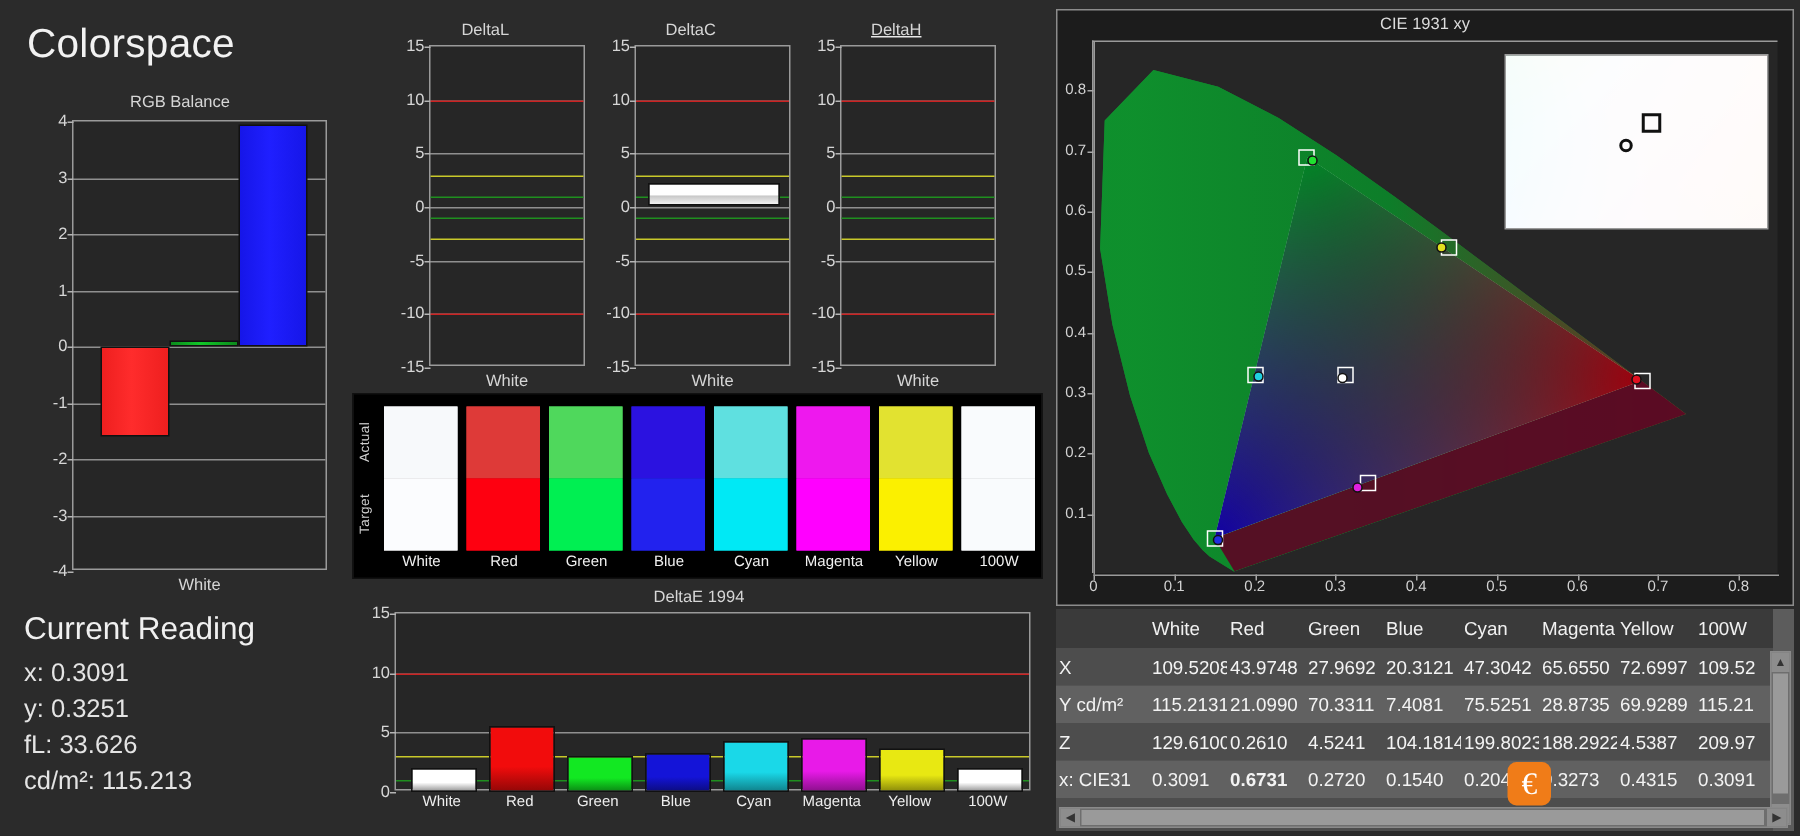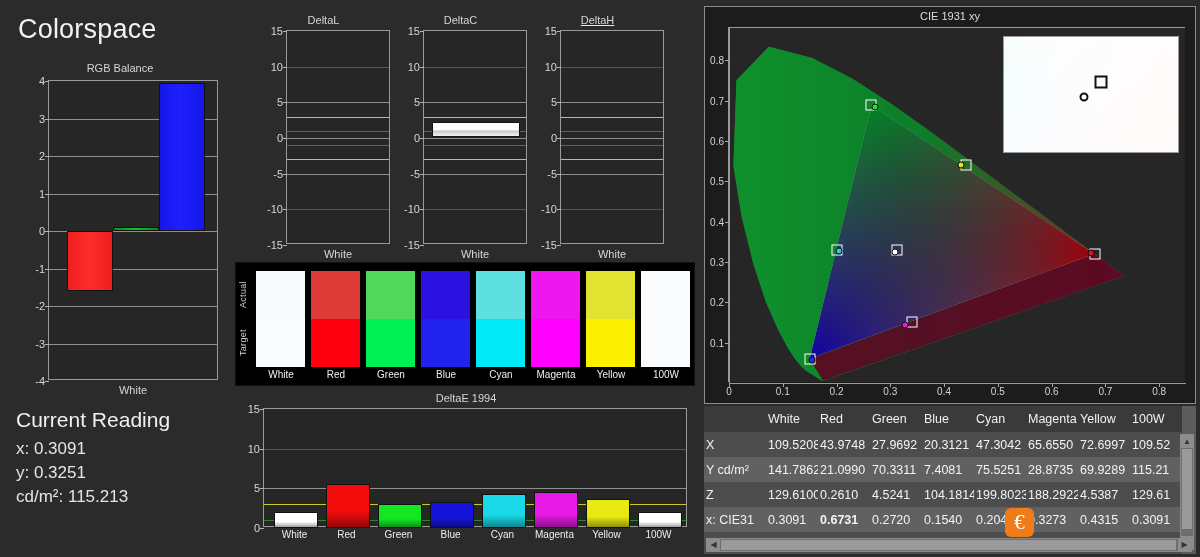--- a/index.html
+++ b/index.html
@@ -137,20 +137,21 @@
           <div class="bar" style="left: 64px; top: 146.25px; width: 46px; height: 3.75px; bottom: auto; background: linear-gradient(90deg, rgb(12, 138, 28) 0%, rgb(17, 200, 40) 45%, rgb(12, 138, 28) 100%); border: 1px solid rgb(17, 17, 17);"></div>
           <div class="bar" style="left: 110px; top: 1.875px; width: 46px; height: 148.125px; bottom: auto; background: linear-gradient(90deg, rgb(22, 22, 232) 0%, rgb(31, 31, 255) 45%, rgb(22, 22, 232) 100%); border: 1px solid rgb(17, 17, 17);"></div>
         </div>
       <div id="rgbXlabel">White</div>
     </div>
 
     <div id="reading">
       <h2>Current Reading</h2>
       <div class="line">x: 0.3091</div>
       <div class="line">y: 0.3251</div>
+      <div class="line">fL: 33.626</div>
       <div class="line">cd/m²: 115.213</div>
     </div>
   </div>
 
   <div id="mid">
 
     <div class="dPlotWrap" id="dlWrap" style="left:24px;">
       <div class="chart-title">DeltaL</div>
       <div class="dPlot" id="dlPlot">
           <div class="ytick" style="top: 0px;">15</div>
@@ -440,39 +441,39 @@
               <td style="width: 52px;">43.9748</td>
               <td style="width: 52px;">27.9692</td>
               <td style="width: 52px;">20.3121</td>
               <td style="width: 52px;">47.3042</td>
               <td style="width: 52px;">65.6550</td>
               <td style="width: 52px;">72.6997</td>
               <td style="width: 52px;">109.52</td>
             </tr>
             <tr>
               <td class="rowhdr" style="width: 62px;">Y cd/m²</td>
-              <td style="width: 52px;">141.7862</td>
+              <td style="width: 52px;">115.2131</td>
               <td style="width: 52px;">21.0990</td>
               <td style="width: 52px;">70.3311</td>
               <td style="width: 52px;">7.4081</td>
               <td style="width: 52px;">75.5251</td>
               <td style="width: 52px;">28.8735</td>
               <td style="width: 52px;">69.9289</td>
               <td style="width: 52px;">115.21</td>
             </tr>
             <tr>
               <td class="rowhdr" style="width: 62px;">Z</td>
               <td style="width: 52px;">129.6100</td>
               <td style="width: 52px;">0.2610</td>
               <td style="width: 52px;">4.5241</td>
               <td style="width: 52px;">104.1814</td>
               <td style="width: 52px;">199.8023</td>
               <td style="width: 52px;">188.2922</td>
               <td style="width: 52px;">4.5387</td>
-              <td style="width: 52px;">129.61</td>
+              <td style="width: 52px;">209.97</td>
             </tr>
             <tr>
               <td class="rowhdr" style="width: 62px;">x: CIE31</td>
               <td style="width: 52px;">0.3091</td>
               <td style="width: 52px; font-weight: bold;">0.6731</td>
               <td style="width: 52px;">0.2720</td>
               <td style="width: 52px;">0.1540</td>
               <td style="width: 52px;">0.2044</td>
               <td style="width: 52px;">0.3273</td>
               <td style="width: 52px;">0.4315</td>

